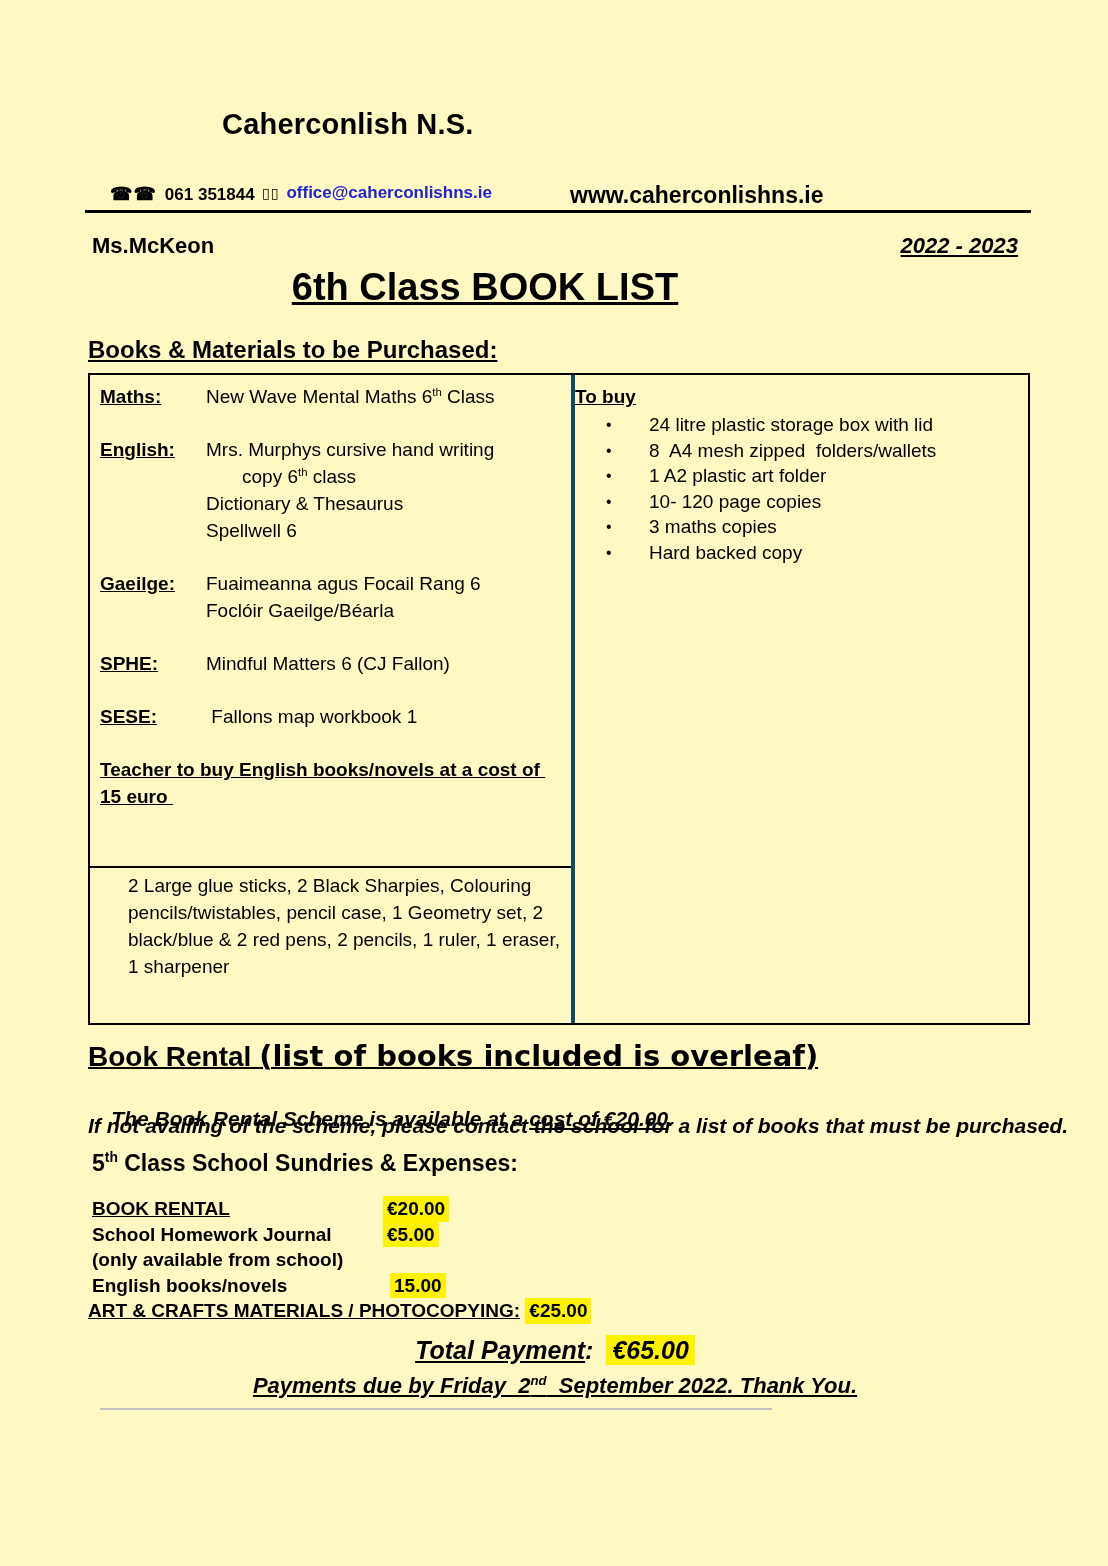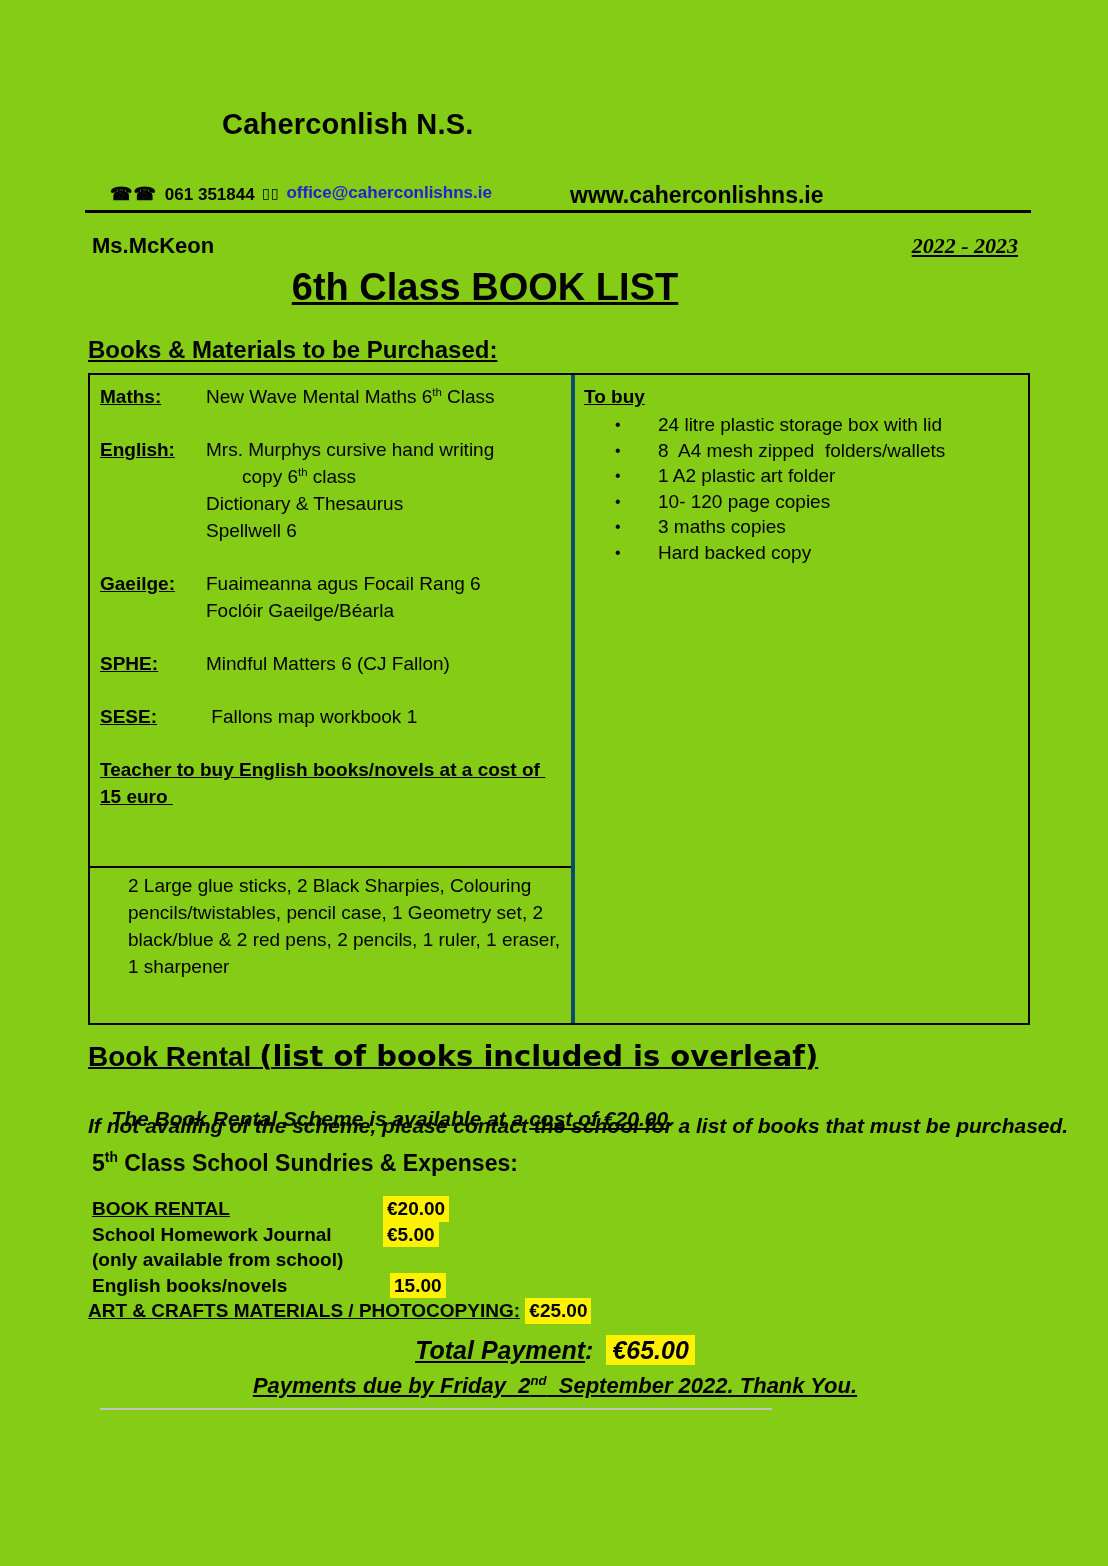--- a/index.html
+++ b/index.html
@@ -1,45 +1,45 @@
 <!DOCTYPE html>
 <html><head>
 <meta charset="utf-8">
 <style>
   html,body{margin:0;padding:0;background:#ffffff;}
-  .page{position:relative;width:1108px;height:1566px;background:#84cc16;
+  .page{position:relative;width:1108px;height:1566px;background:#fef9c3;
         font-family:"Liberation Sans",sans-serif;color:#000;overflow:hidden;}
   .abs{position:absolute;}
   sup{font-size:60%;vertical-align:super;line-height:0;}
   .u{text-decoration:underline;}
 
   
   #school-name{left:222px;top:108px;font-size:29px;font-weight:700;letter-spacing:.2px;}
   #contact-phone{left:110px;top:183px;font-size:17px;font-weight:700;}
   #phone-glyphs{font-size:18px;letter-spacing:1px;margin-right:8px;}
   #contact-email{left:262px;top:183px;font-size:17px;font-weight:700;}
   #email-glyphs{font-family:"DejaVu Sans",sans-serif;font-size:14px;letter-spacing:1px;margin-right:7px;color:#000;}
   #email-link{color:#2222cc;text-decoration:none;}
   #contact-web{left:570px;top:182px;font-size:23px;font-weight:700;}
   #header-rule{left:85px;top:210px;width:946px;height:3px;background:#000;}
 
   
   #teacher-name{left:92px;top:233px;font-size:22px;font-weight:700;}
-  #school-year{right:90px;top:233px;font-size:22px;font-weight:700;font-style:italic;text-decoration:underline;font-family:Liberation Serif, serif;}
+  #school-year{right:90px;top:233px;font-size:22px;font-weight:700;font-style:italic;text-decoration:underline;}
   #doc-title{left:85px;top:266px;width:800px;text-align:center;font-size:38px;font-weight:700;}
   #doc-title .u{text-decoration-thickness:3px;}
 
   
   #purchase-heading{left:88px;top:336px;font-size:24px;font-weight:700;}
   #materials-table{left:88px;top:373px;width:942px;height:652px;border:2px solid #000;
                    box-sizing:border-box;display:flex;font-size:19px;line-height:27px;}
   .col-left{width:485px;flex:none;border-right:4px solid #0c4a6e;box-sizing:border-box;display:flex;flex-direction:column;}
   .row-subjects{height:493px;flex:none;border-bottom:2px solid #000;box-sizing:border-box;padding:8px 10px;overflow:hidden;}
   .row-general{flex:1;padding:4px 10px 8px;overflow:hidden;}
-  .col-right{flex:1;padding:8px 9px;box-sizing:border-box;overflow:hidden;}
+  .col-right{flex:1;padding:8px 0;box-sizing:border-box;overflow:hidden;}
 
   .subj{display:flex;margin-bottom:26px;}
   .slabel{width:106px;flex:none;font-weight:700;}
   .slines{white-space:pre;}
   .sline.ind{padding-left:36px;}
   .tline{font-weight:700;white-space:pre;}
   #general-heading{font-weight:700;}
   #general-text{white-space:normal;margin-left:28px;}
 
   #tobuy-heading{font-weight:700;}

